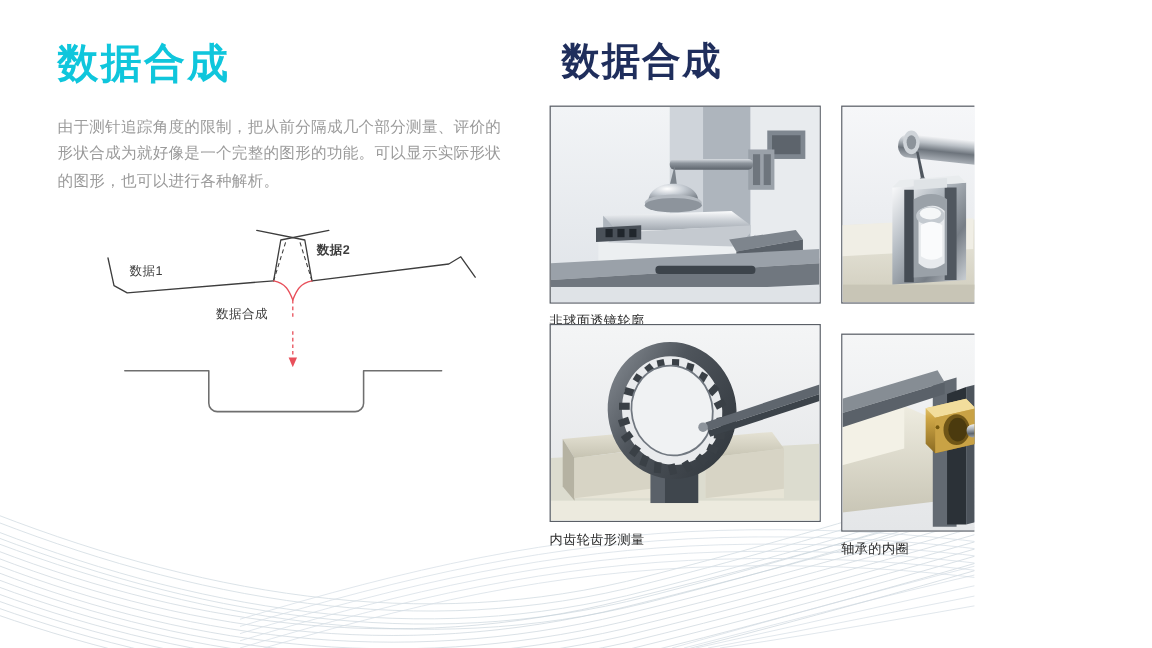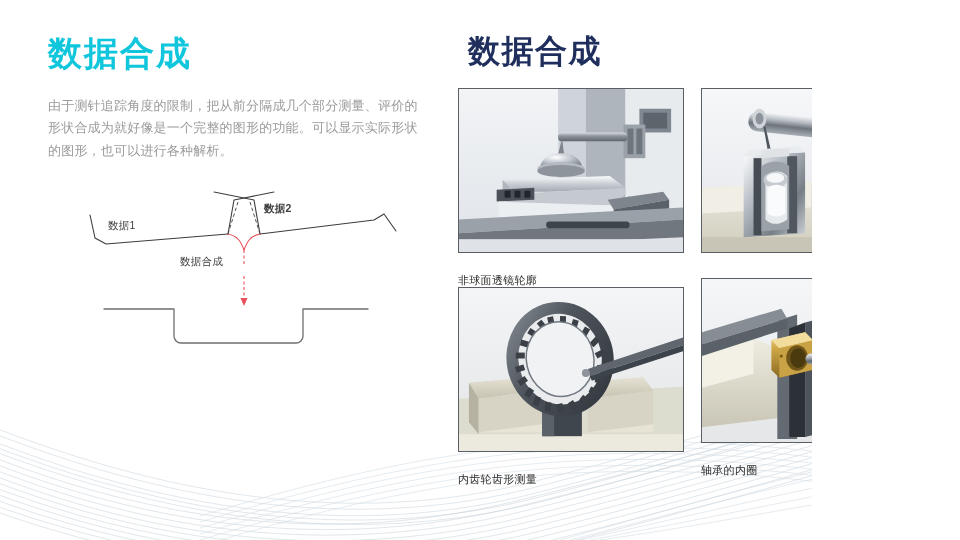--- a/index.html
+++ b/index.html
@@ -88,34 +88,34 @@
     left:458px; top:88px;
     width:474px; height:386px;
     z-index:2;
   }
   .photo-cell {
     position:absolute;
     width:226px;
   }
   .cell-0 { left:0px;   top:0px; }
   .cell-1 { left:243px; top:0px; }
-  .cell-2 { left:0px;   top:199px; }
+  .cell-2 { left:0px;   top:182px; }
   .cell-3 { left:243px; top:190px; }
 
   .photo-frame {
     width:226px; height:165px;
     border:1.2px solid #5a5f66;
     overflow:hidden;
     position:relative;
     background:#e9ecef;
   }
   .photo-frame svg { display:block; width:100%; height:100%; }
 
   .photo-caption {
-    margin-top:20px;
+    margin-top:7px;
     font-size:11px;
     color:#2b2b2b;
     letter-spacing:0.3px;
     white-space:nowrap;
   }
 </style>
 </head>
 <body>
 
 <div class="slide">

